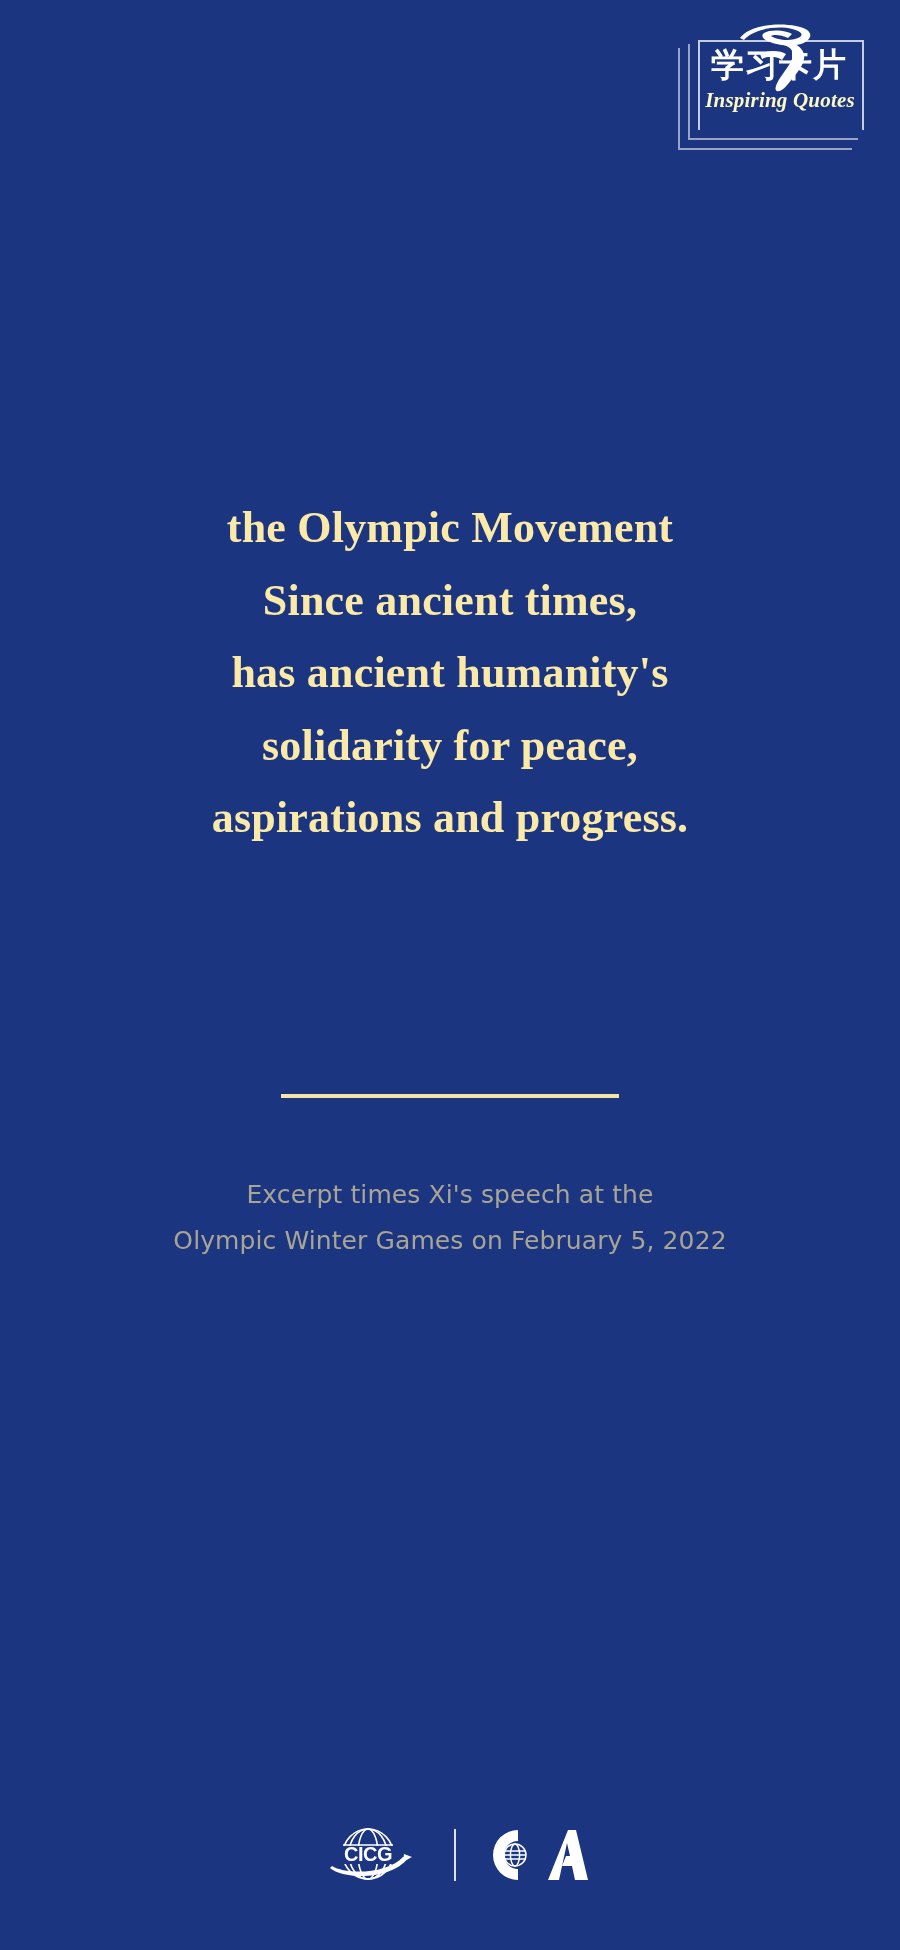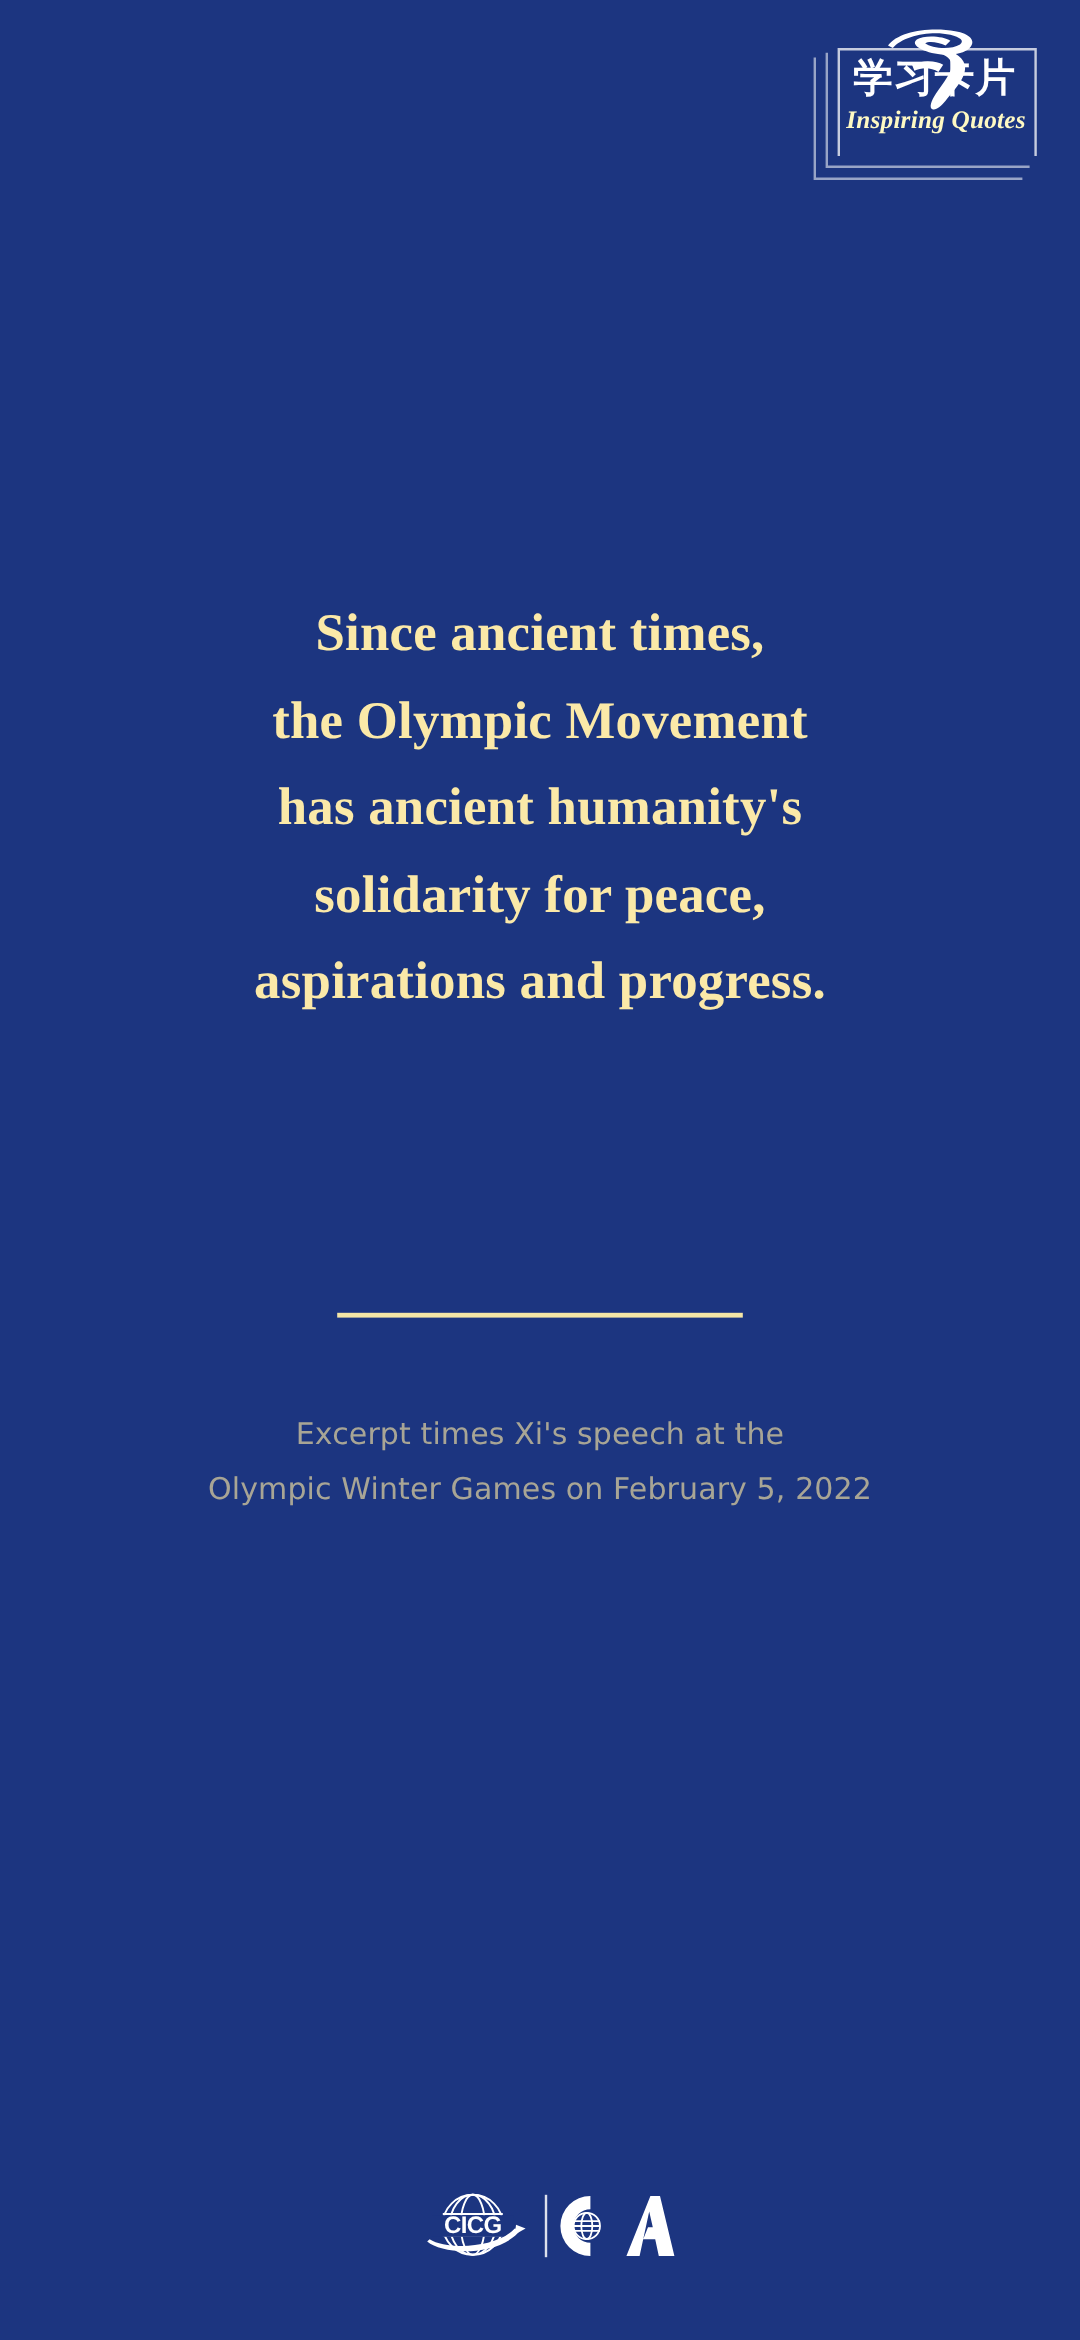--- a/index.html
+++ b/index.html
@@ -134,20 +134,21 @@
   
   .footer {
     position: absolute;
     left: 0;
     right: 0;
     bottom: 60px;
     height: 70px;
     display: flex;
     align-items: center;
     justify-content: center;
+    gap: 26px;
   }
   .footer-logo-cicg,
   .footer-logo-ca { display: block; }
   .footer-sep {
     width: 2px;
     height: 52px;
     background: rgba(255,255,255,0.85);
   }
 </style>
 </head>
@@ -168,22 +169,22 @@
                C46 5, 22 10, 14 20 Z" fill="#ffffff"></path>
       <path d="M54 20 C62 22, 72 26, 74 34 C76 44, 66 54, 58 64 C54 69, 50 72, 47 71
                C44 70, 46 64, 50 58 C56 49, 64 40, 63 33 C62 28, 56 25, 50 24 Z" fill="#ffffff"></path>
       <path d="M30 34 C38 30, 50 30, 56 34 L52 40 C46 36, 38 36, 32 39 Z" fill="#ffffff"></path>
     </svg>
 
     <div class="brand-en">Inspiring Quotes</div>
   </div>
 
   <div class="quote-block">
+    <div class="quote-line">the Olympic Movement</div>
     <div class="quote-line">Since ancient times,</div>
-    <div class="quote-line">the Olympic Movement</div>
     <div class="quote-line">has ancient humanity's</div>
     <div class="quote-line">solidarity for peace,</div>
     <div class="quote-line">aspirations and progress.</div>
   </div>
 
   <div class="divider-wrap">
     <div class="divider"></div>
   </div>
 
   <div class="attribution">

